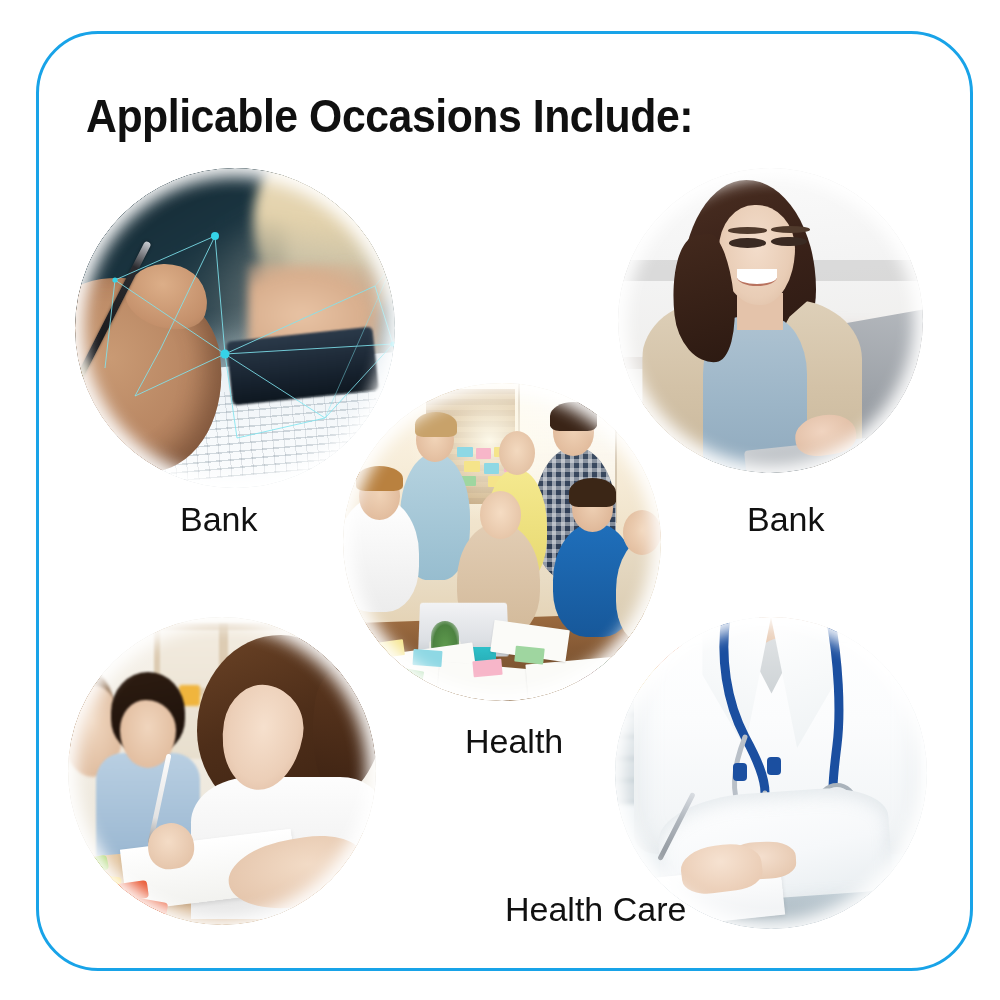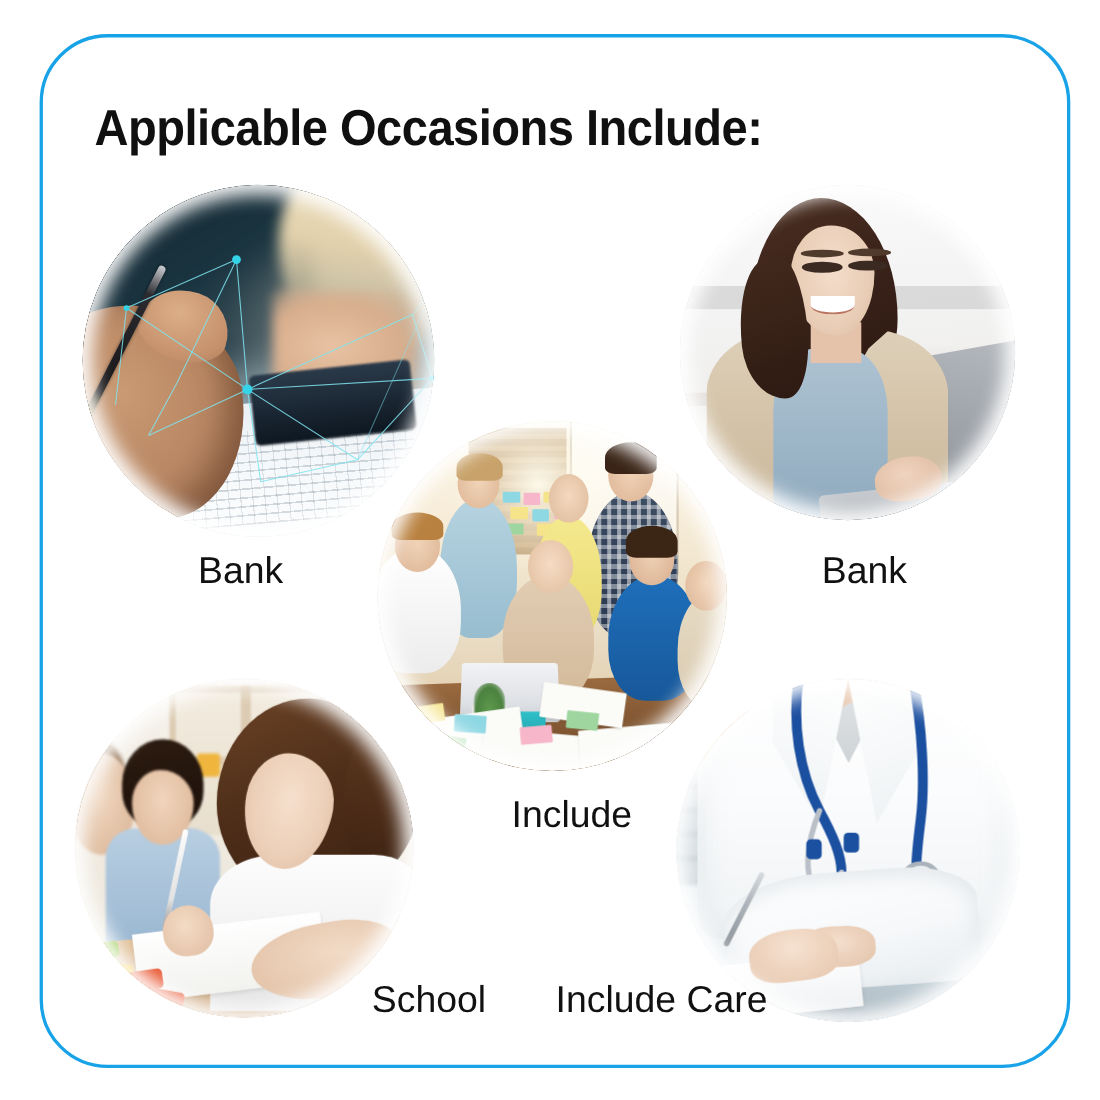--- a/index.html
+++ b/index.html
@@ -601,21 +601,21 @@
 
       <div class="off-sticky" style="left:10%;bottom:14%;width:9%;height:5%;background:#f5e48a;transform:rotate(-8deg);"></div>
       <div class="off-sticky" style="left:22%;bottom:11%;width:9%;height:5%;background:#8ed8e4;transform:rotate(4deg);"></div>
       <div class="off-sticky" style="left:41%;bottom:8%;width:9%;height:5%;background:#f7b6c9;transform:rotate(-5deg);"></div>
       <div class="off-sticky" style="left:54%;bottom:12%;width:9%;height:5%;background:#9fd6a0;transform:rotate(6deg);"></div>
       <div class="off-sticky" style="left:16%;bottom:5%;width:9%;height:5%;background:#9fd6a0;transform:rotate(10deg);"></div>
 
       <div class="feather"></div>
     </div>
   </div>
-  <div class="label" style="left:465px;top:722px;">Include</div>
+  <div class="label" style="left:465px;top:722px;">Health</div>
 
   <div class="photo" id="ph-school">
     <div class="inner">
       <div class="sch-bg"></div>
       <div class="sch-shelf"></div>
       <div class="sch-toy" style="left:36%;top:22%;width:7%;height:7%;background:#f0b53d;"></div>
       <div class="sch-toy" style="left:45%;top:24%;width:7%;height:6%;background:#7fc24a;"></div>
       <div class="sch-toy" style="left:54%;top:20%;width:6%;height:7%;background:#e2644a;"></div>
       <div class="sch-toy" style="left:64%;top:28%;width:8%;height:6%;background:#f2d35a;"></div>
 
@@ -638,21 +638,20 @@
       <div class="sch-hand"></div>
 
       <div class="sch-letter" style="left:5%;bottom:17%;width:8%;height:5%;background:#8dc63f;transform:rotate(-12deg);"></div>
       <div class="sch-letter" style="left:8%;bottom:11%;width:9%;height:5%;background:#f4c430;transform:rotate(6deg);"></div>
       <div class="sch-letter" style="left:16%;bottom:8%;width:10%;height:6%;background:#e8522c;transform:rotate(-8deg);"></div>
       <div class="sch-letter" style="left:21%;bottom:2%;width:11%;height:6%;background:#e8522c;transform:rotate(10deg);"></div>
 
       <div class="feather"></div>
     </div>
   </div>
-  <div class="label" style="left:338px;top:890px;">School</div>
 
   <div class="photo" id="ph-health">
     <div class="inner">
       <div class="hc-bg"></div>
       <div class="hc-book" style="left:4%;top:10%;width:10%;height:14%;background:#f2c14a;"></div>
       <div class="hc-book" style="left:13%;top:9%;width:8%;height:15%;background:#e9703c;"></div>
       <div class="hc-book" style="left:20%;top:11%;width:7%;height:13%;background:#f4d96a;"></div>
       <div class="hc-shelf"></div>
       <div class="hc-desk"></div>
 
@@ -681,15 +680,15 @@
 
       <div class="hc-arm"></div>
       <div class="hc-clip"></div>
       <div class="hc-hand2"></div>
       <div class="hc-hand"></div>
       <div class="hc-pen"></div>
 
       <div class="feather"></div>
     </div>
   </div>
-  <div class="label" style="left:505px;top:890px;">Include Care</div>
+  <div class="label" style="left:505px;top:890px;">Health Care</div>
 
 </div>
 
 </body></html>

